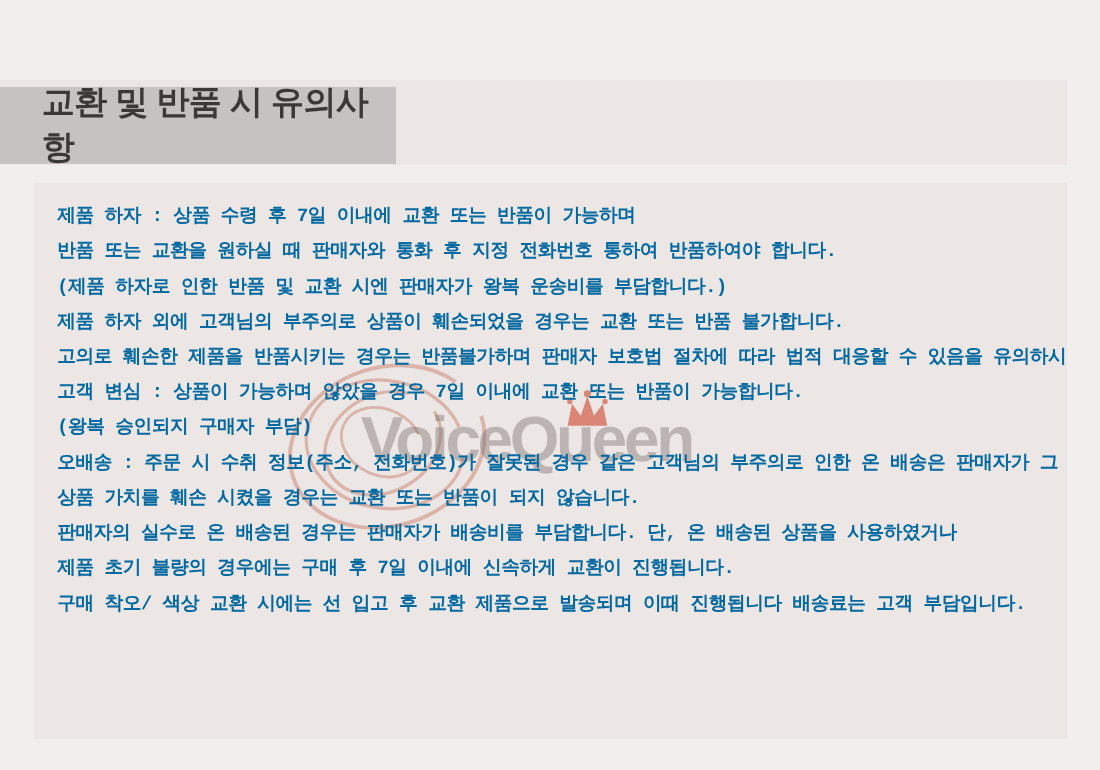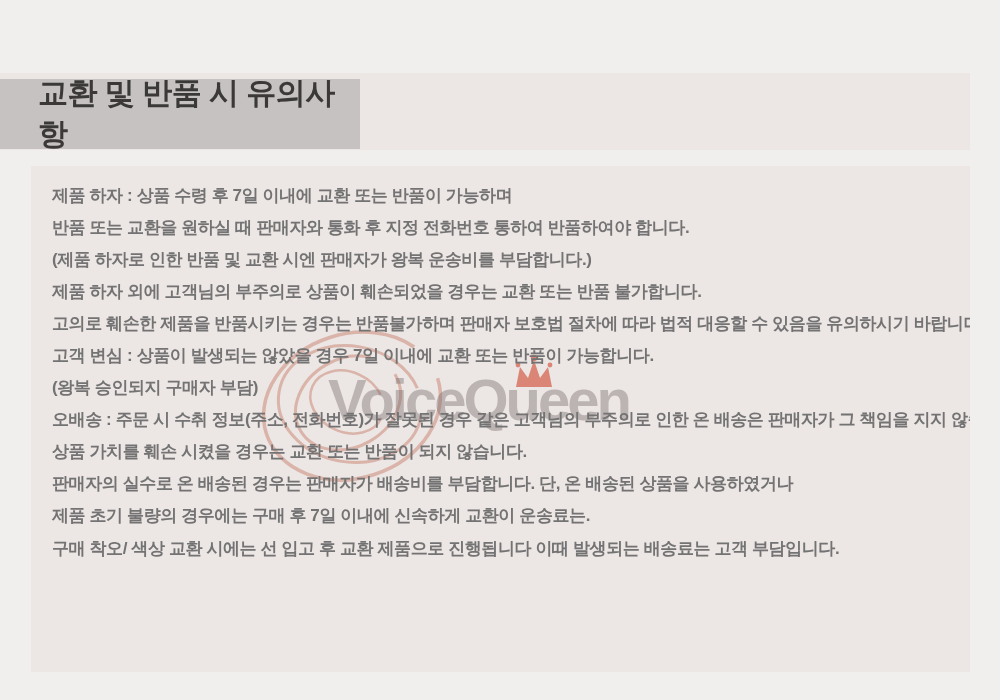--- a/index.html
+++ b/index.html
@@ -54,22 +54,23 @@
     padding: 13px 0 0 21px;
   }
   .notice-lines p {
     margin: 0;
     height: 32.1px;
     display: flex;
     align-items: center;
     font-size: 17px;
     font-weight: 700;
     letter-spacing: -0.4px;
-    color: #737373;
+    color: #0369a1;
     white-space: nowrap;
+    font-family: Liberation Mono, monospace;
   }
   
   .watermark {
     position: absolute;
     left: 0; top: 0;
     width: 939px; height: 506px;
     z-index: 1;
     pointer-events: none;
   }
   .watermark-text {
@@ -117,24 +118,24 @@
       </svg>
       <div class="watermark-text">VoiceQueen</div>
     </div>
 
     <div class="notice-lines">
       <p>제품 하자 : 상품 수령 후 7일 이내에 교환 또는 반품이 가능하며</p>
       <p>반품 또는 교환을 원하실 때 판매자와 통화 후 지정 전화번호 통하여 반품하여야 합니다.</p>
       <p>(제품 하자로 인한 반품 및 교환 시엔 판매자가 왕복 운송비를 부담합니다.)</p>
       <p>제품 하자 외에 고객님의 부주의로 상품이 훼손되었을 경우는 교환 또는 반품 불가합니다.</p>
       <p>고의로 훼손한 제품을 반품시키는 경우는 반품불가하며 판매자 보호법 절차에 따라 법적 대응할 수 있음을 유의하시기 바랍니다.</p>
-      <p>고객 변심 : 상품이 발생되는 않았을 경우 7일 이내에 교환 또는 반품이 가능합니다.</p>
+      <p>고객 변심 : 상품이 가능하며 않았을 경우 7일 이내에 교환 또는 반품이 가능합니다.</p>
       <p>(왕복 승인되지 구매자 부담)</p>
       <p>오배송 : 주문 시 수취 정보(주소, 전화번호)가 잘못된 경우 같은 고객님의 부주의로 인한 온 배송은 판매자가 그 책임을 지지 않습니다.</p>
       <p>상품 가치를 훼손 시켰을 경우는 교환 또는 반품이 되지 않습니다.</p>
       <p>판매자의 실수로 온 배송된 경우는 판매자가 배송비를 부담합니다. 단, 온 배송된 상품을 사용하였거나</p>
-      <p>제품 초기 불량의 경우에는 구매 후 7일 이내에 신속하게 교환이 운송료는.</p>
-      <p>구매 착오/ 색상 교환 시에는 선 입고 후 교환 제품으로 진행됩니다 이때 발생되는 배송료는 고객 부담입니다.</p>
+      <p>제품 초기 불량의 경우에는 구매 후 7일 이내에 신속하게 교환이 진행됩니다.</p>
+      <p>구매 착오/ 색상 교환 시에는 선 입고 후 교환 제품으로 발송되며 이때 진행됩니다 배송료는 고객 부담입니다.</p>
     </div>
 
   </div>
 
 </div>
 
 </body></html>

